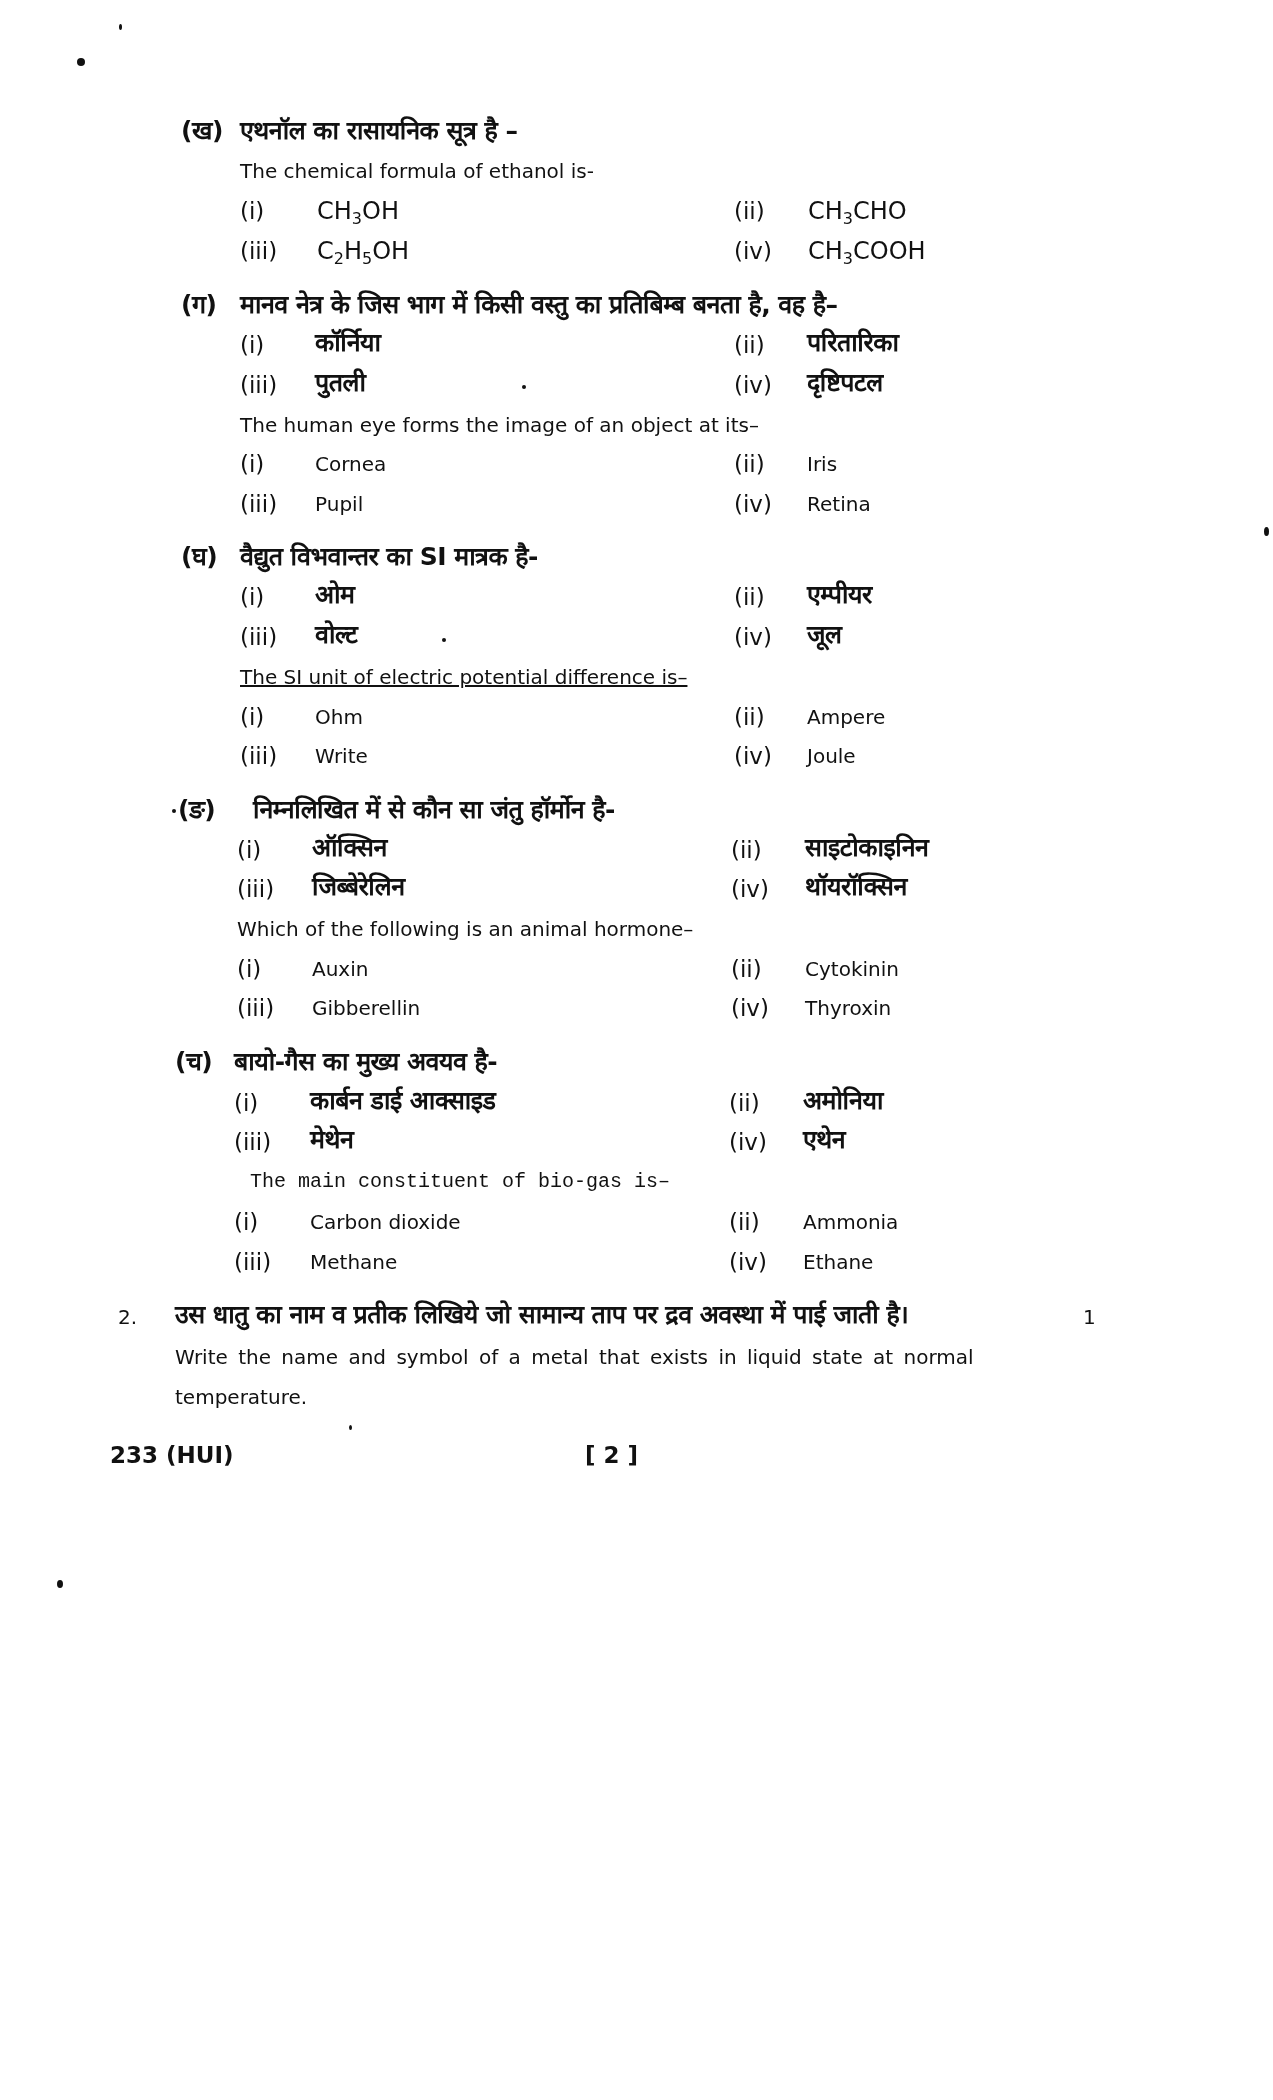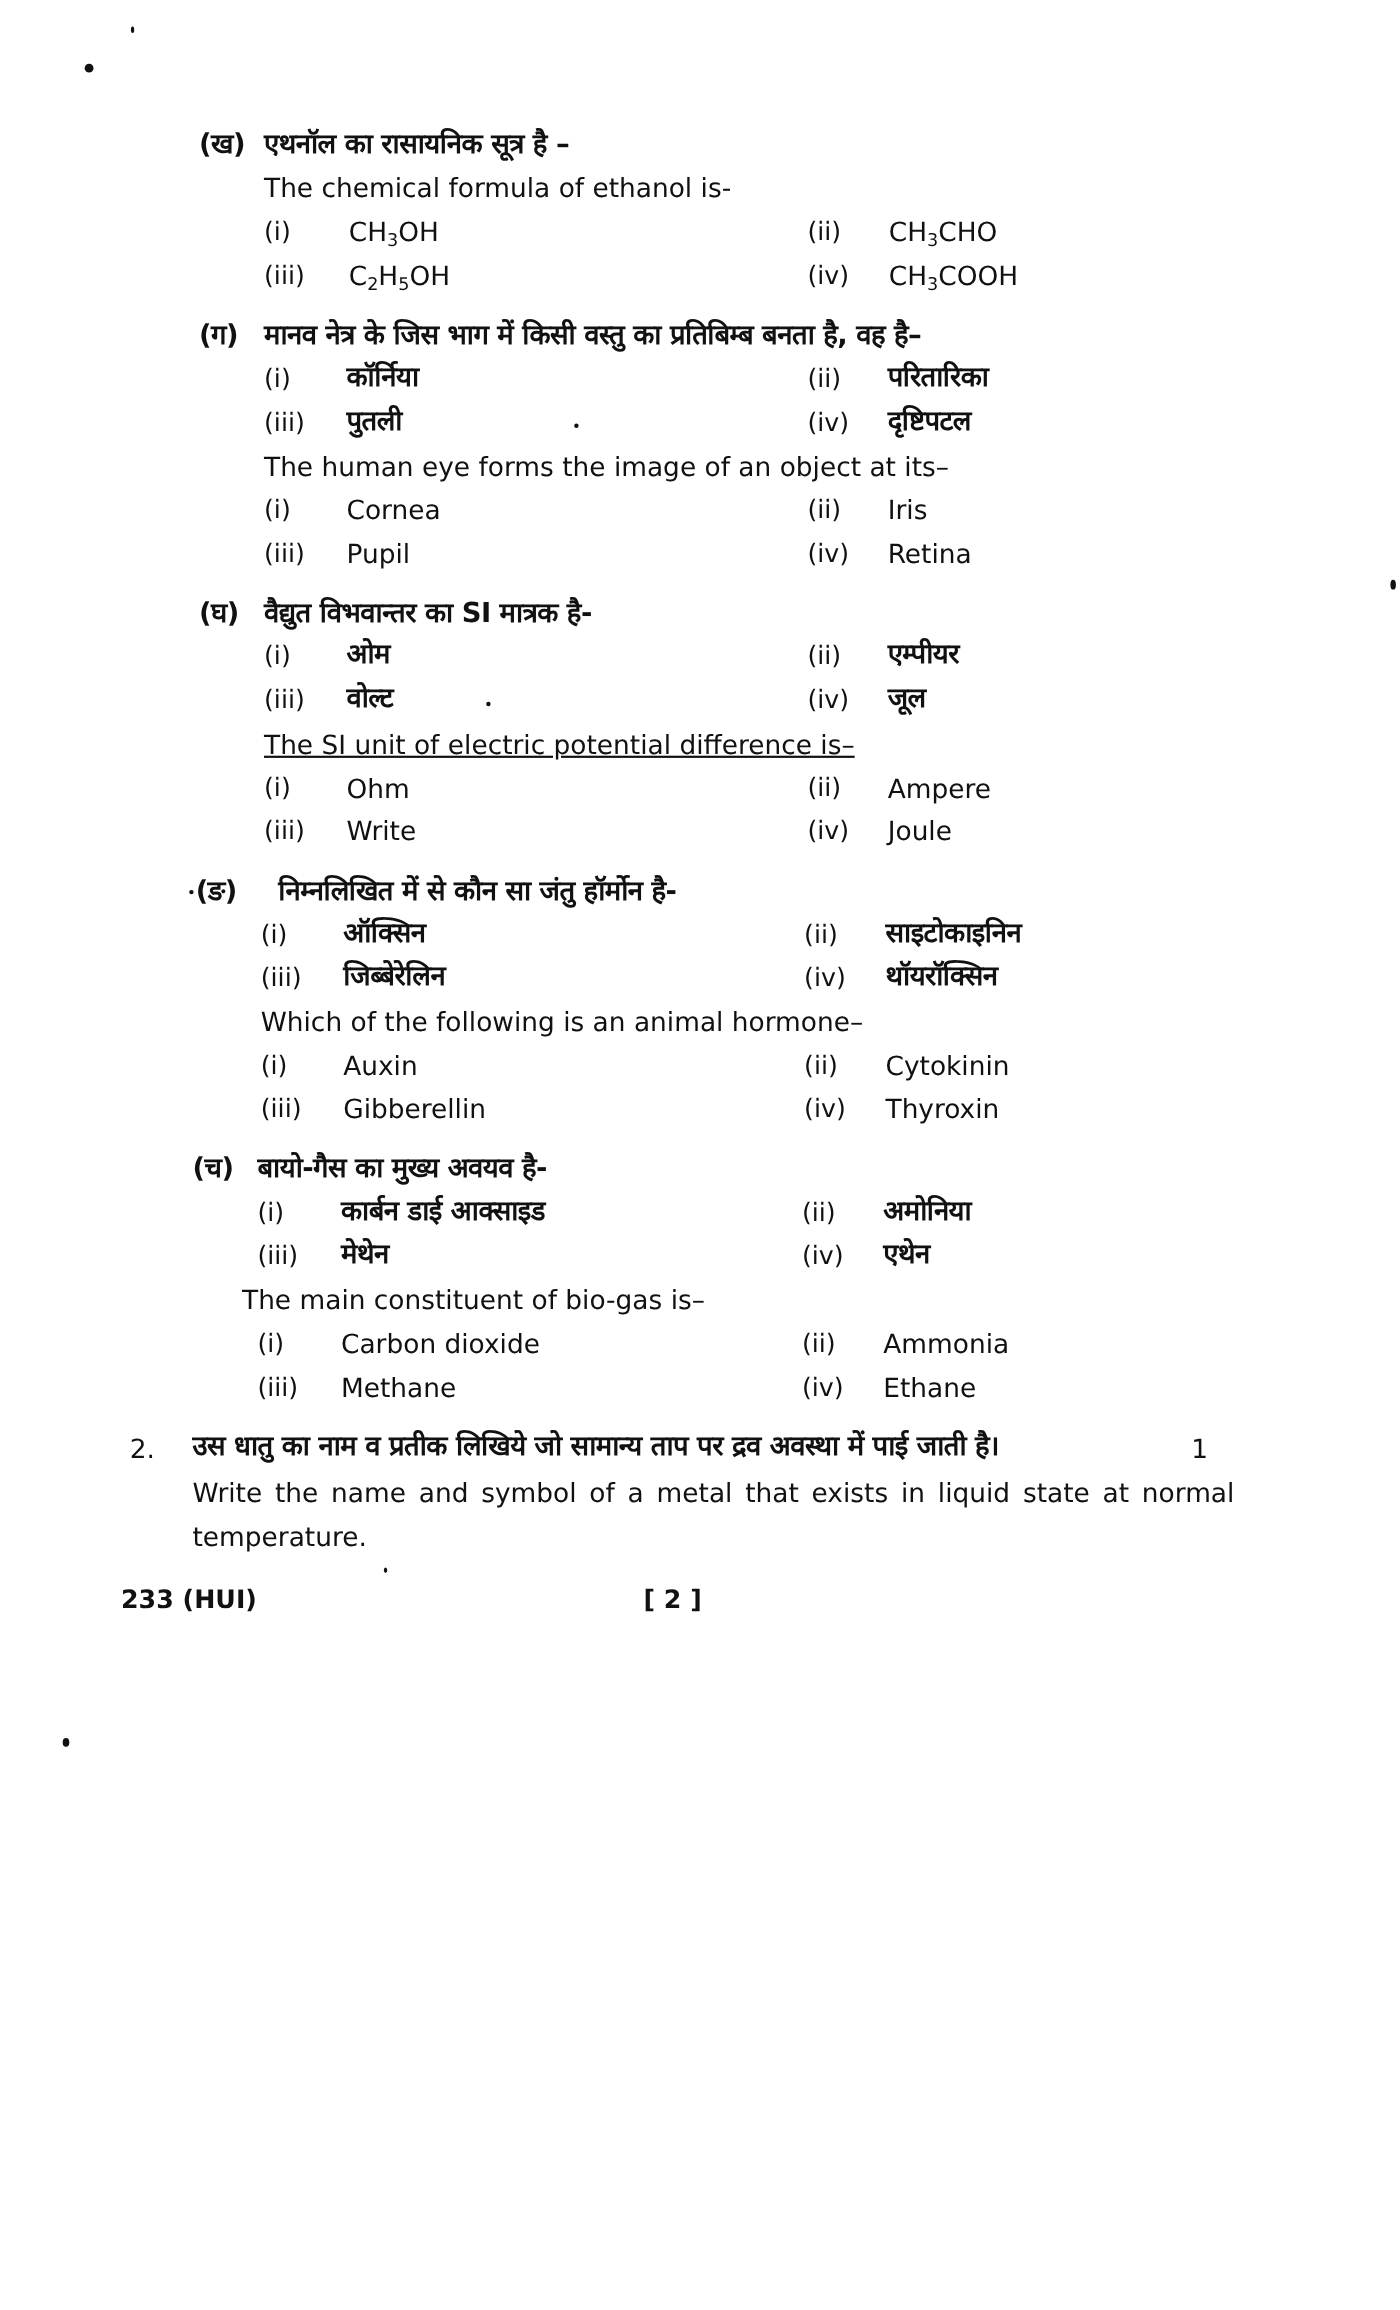--- a/index.html
+++ b/index.html
@@ -1,19 +1,19 @@
 <!DOCTYPE html>
 <html><head>
 <meta charset="utf-8">
 <style>
   html, body { margin: 0; padding: 0; background: #ffffff; }
   body { width: 1273px; height: 2100px; position: relative; overflow: hidden;
          font-family: "DejaVu Sans", "Liberation Sans", sans-serif; color: #111; }
   .abs { position: absolute; white-space: nowrap; }
-  .txt { font-size: 24px; line-height: 30px; }
+  .txt { font-size: 20px; line-height: 30px; }
   .hin { font-size: 25px; line-height: 30px; font-weight: bold; letter-spacing: -0.5px; }
   .lbl { font-size: 23px; line-height: 30px; }
   .chem { font-size: 24px; line-height: 30px; }
   sub { font-size: 16px; vertical-align: -5px; line-height: 0; }
   .foot { font-size: 23px; font-weight: bold; line-height: 30px; }
   .speck { position: absolute; background: #111; border-radius: 50%; }
 </style>
 </head>
 <body>
 
@@ -114,21 +114,21 @@
 
   <div class="abs lbl" style="left:234px; top:1088px;">(i)</div>
   <div class="abs hin" style="left:310px; top:1086px;">कार्बन डाई आक्साइड</div>
   <div class="abs lbl" style="left:729px; top:1088px;">(ii)</div>
   <div class="abs hin" style="left:803px; top:1086px;">अमोनिया</div>
   <div class="abs lbl" style="left:234px; top:1127px;">(iii)</div>
   <div class="abs hin" style="left:310px; top:1125px;">मेथेन</div>
   <div class="abs lbl" style="left:729px; top:1127px;">(iv)</div>
   <div class="abs hin" style="left:803px; top:1125px;">एथेन</div>
 
-  <div class="abs txt" style="left:220px; top:1167px;">The main constituent of bio-gas is–</div>
+  <div class="abs txt" style="left:250px; top:1167px;font-family:Liberation Mono, monospace;">The main constituent of bio-gas is–</div>
 
   <div class="abs lbl" style="left:234px; top:1207px;">(i)</div>
   <div class="abs txt" style="left:310px; top:1207px;">Carbon dioxide</div>
   <div class="abs lbl" style="left:729px; top:1207px;">(ii)</div>
   <div class="abs txt" style="left:803px; top:1207px;">Ammonia</div>
   <div class="abs lbl" style="left:234px; top:1247px;">(iii)</div>
   <div class="abs txt" style="left:310px; top:1247px;">Methane</div>
   <div class="abs lbl" style="left:729px; top:1247px;">(iv)</div>
   <div class="abs txt" style="left:803px; top:1247px;">Ethane</div>
 </div>

